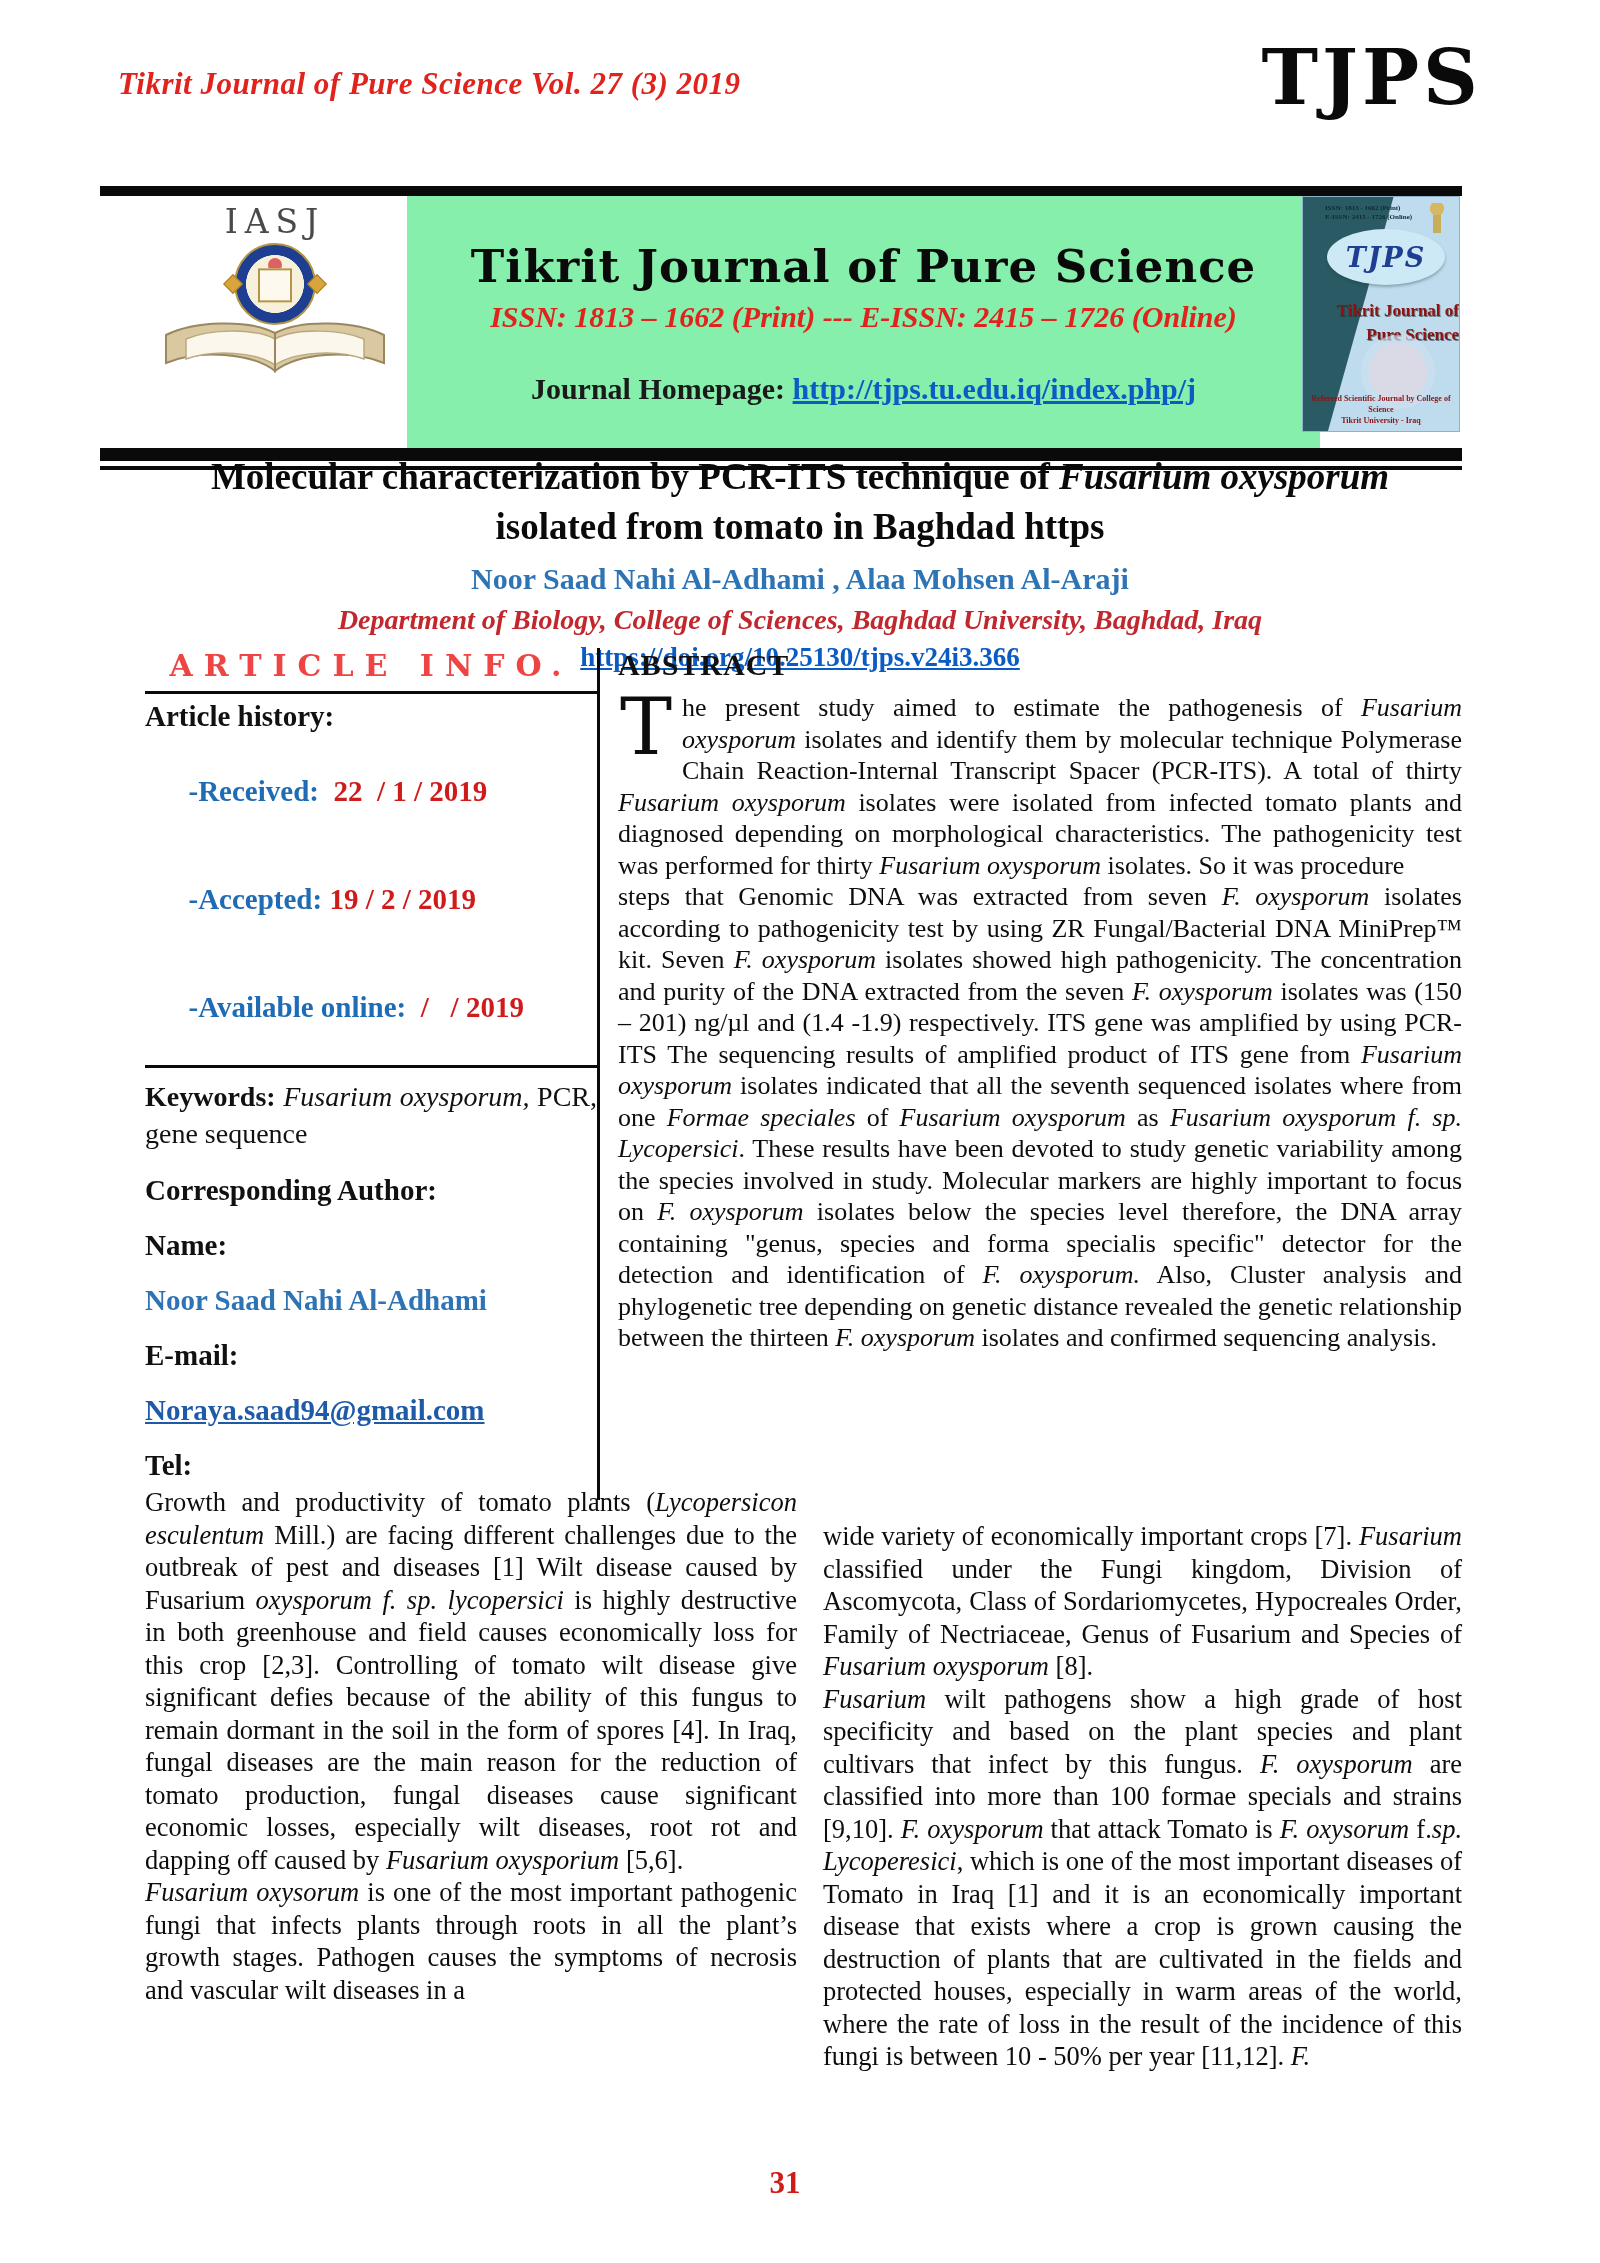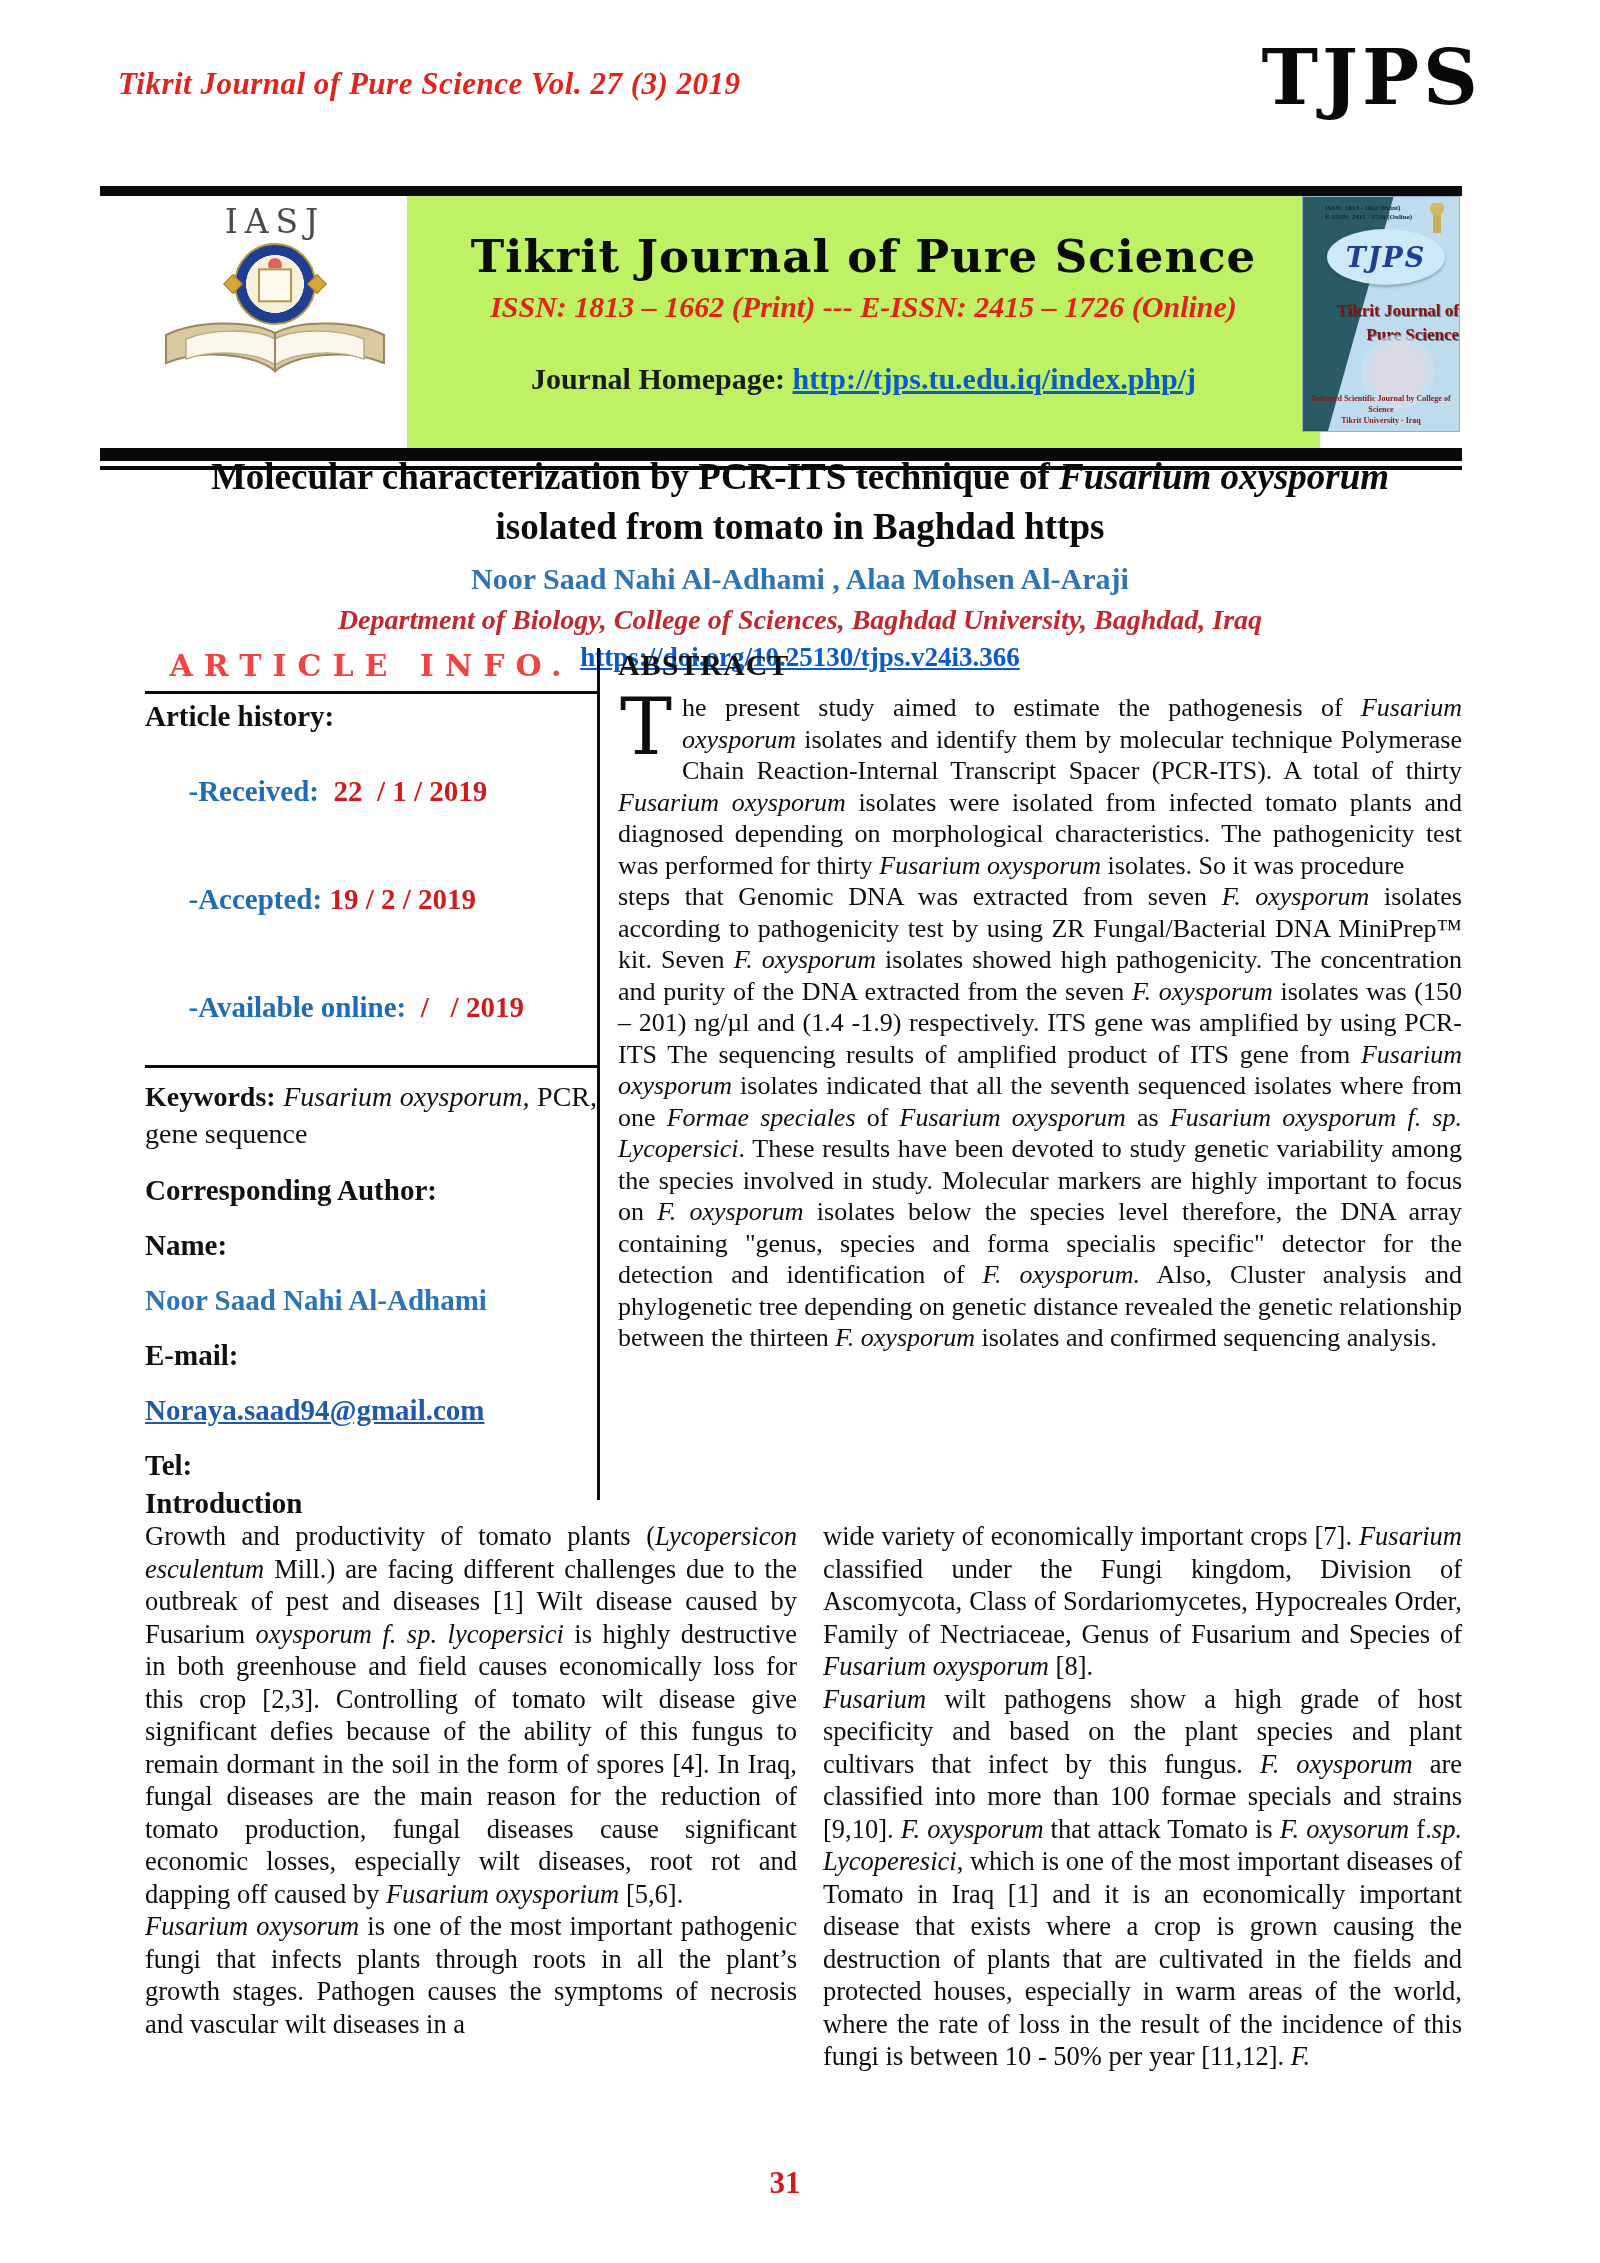--- a/index.html
+++ b/index.html
@@ -14,21 +14,21 @@
   .journal-vol { color:#e0231c; font-weight:bold; font-style:italic; font-size:31px;
                  margin-top:26px; letter-spacing:0.5px; }
   .tjps-logo { font-family:"DejaVu Serif", serif; font-weight:bold; font-size:76px;
                line-height:1; color:#0a0a0a; letter-spacing:4px; }
 
   
   .banner { position:absolute; top:186px; left:100px; width:1362px; }
   .banner-top-line { height:10px; background:#0a0a0a; }
   .banner-body { position:relative; height:252px; background:#ffffff; }
   .blue-panel { position:absolute; left:307px; top:0; width:913px; height:252px;
-                background:#bef264; text-align:center; padding-top:36px; }
+                background:#86efac; text-align:center; padding-top:46px; }
   .banner-title { font-family:"DejaVu Serif", serif; font-weight:bold; font-size:45px;
                   color:#0a0a0a; letter-spacing:1px; line-height:1.1; }
   .banner-issn { color:#e0231c; font-weight:bold; font-style:italic; font-size:30px; margin-top:8px;text-align:center; }
   .banner-home { font-size:30px; margin-top:38px; font-weight:bold; }
   .banner-home .label { color:#1a1a1a;text-align:center; }
   .banner-home a { color:#0b5bc4; text-decoration:underline; cursor:pointer; }
 
   
   .iasj-box { position:absolute; left:44px; top:4px; width:262px; height:244px; background:#ffffff;
               display:flex; flex-direction:column; align-items:center; }
@@ -236,21 +236,20 @@
   <div class="abs-col">
     <div class="abs-heading">ABSTRACT</div>
     <div class="abs-para">
       <span class="dropcap">T</span><span><span>he present study aimed to estimate the pathogenesis of </span><span class="it">Fusarium oxysporum</span><span> isolates and identify them by molecular technique Polymerase Chain Reaction-Internal Transcript Spacer (PCR-ITS). A total of thirty </span><span class="it">Fusarium oxysporum</span><span> isolates were isolated from infected tomato plants and diagnosed depending on morphological characteristics. The pathogenicity test was performed for thirty </span><span class="it">Fusarium oxysporum</span><span> isolates. So it was procedure</span><br><span>steps that Genomic DNA was extracted from seven </span><span class="it">F. oxysporum</span><span> isolates according to pathogenicity test by using  ZR Fungal/Bacterial DNA MiniPrep™ kit. Seven </span><span class="it">F. oxysporum</span><span> isolates showed high pathogenicity. The concentration and purity of the DNA extracted from the seven </span><span class="it">F. oxysporum</span><span> isolates was (150 – 201) ng/µl and (1.4 -1.9) respectively. ITS gene was amplified by using PCR-ITS The sequencing results of amplified product of ITS gene from </span><span class="it">Fusarium oxysporum</span><span> isolates indicated that all the seventh sequenced isolates where from one </span><span class="it">Formae speciales</span><span> of </span><span class="it">Fusarium oxysporum</span><span> as </span><span class="it">Fusarium oxysporum f. sp. Lycopersici</span><span>. These results have been devoted to study genetic variability among the species involved in study. Molecular markers are highly important  to focus on </span><span class="it">F. oxysporum</span><span> isolates below  the species level therefore, the DNA array containing "genus, species  and forma specialis specific" detector  for the detection and identification  of </span><span class="it">F. oxysporum.</span><span> Also, Cluster analysis and phylogenetic tree depending on genetic distance revealed the genetic relationship between the thirteen </span><span class="it">F. oxysporum</span><span> isolates and confirmed sequencing analysis.</span></span>
     </div>
   </div>
 </div>
 
 <div class="intro">
   <div class="intro-left">
-    <div class="intro-heading">Introduction</div>
     <div class="intro-text"><span>Growth and productivity of tomato plants (</span><span class="it">Lycopersicon esculentum</span><span> Mill.) are facing different challenges due to the outbreak of pest and diseases [1] Wilt disease caused by Fusarium </span><span class="it">oxysporum f. sp. lycopersici</span><span> is highly destructive in both greenhouse and field causes economically loss for this crop [2,3]. Controlling of tomato wilt disease give significant defies because of the ability of this fungus to remain dormant in the soil in the form of spores [4]. In Iraq, fungal diseases are the main reason for the reduction of tomato production, fungal diseases cause significant economic losses, especially wilt diseases, root rot and dapping off caused by </span><span class="it">Fusarium oxysporium</span><span> [5,6].</span><br><span class="it">Fusarium oxysorum</span><span> is one of the most important pathogenic fungi that infects plants through roots in all the plant’s growth stages. Pathogen causes the symptoms of necrosis and vascular wilt diseases in a</span></div>
   </div>
   <div class="intro-right">
     <div class="intro-text"><span>wide variety of economically important crops [7]. </span><span class="it">Fusarium</span><span> classified under the Fungi kingdom, Division of Ascomycota, Class of Sordariomycetes, Hypocreales Order, Family of Nectriaceae, Genus of Fusarium and Species of </span><span class="it">Fusarium oxysporum</span><span> [8].</span><br><span class="it">Fusarium</span><span> wilt pathogens show a high grade of host specificity and based on the plant species and plant cultivars that infect by this fungus. </span><span class="it">F. oxysporum</span><span> are classified into more than 100 formae specials and strains [9,10]. </span><span class="it">F. oxysporum</span><span> that attack Tomato is </span><span class="it">F. oxysorum</span><span> f.</span><span class="it">sp. Lycoperesici</span><span>, which is one of the most important diseases of Tomato in Iraq [1] and it is an economically important disease that exists where a crop is grown causing the destruction of plants that are cultivated in the fields and protected houses, especially in warm areas of  the world, where the rate of loss in the result of the incidence of this fungi is between 10 - 50% per year [11,12]. </span><span class="it">F.</span></div>
   </div>
 </div>
 
 <div class="page-number">31</div>
 
 </body></html>

